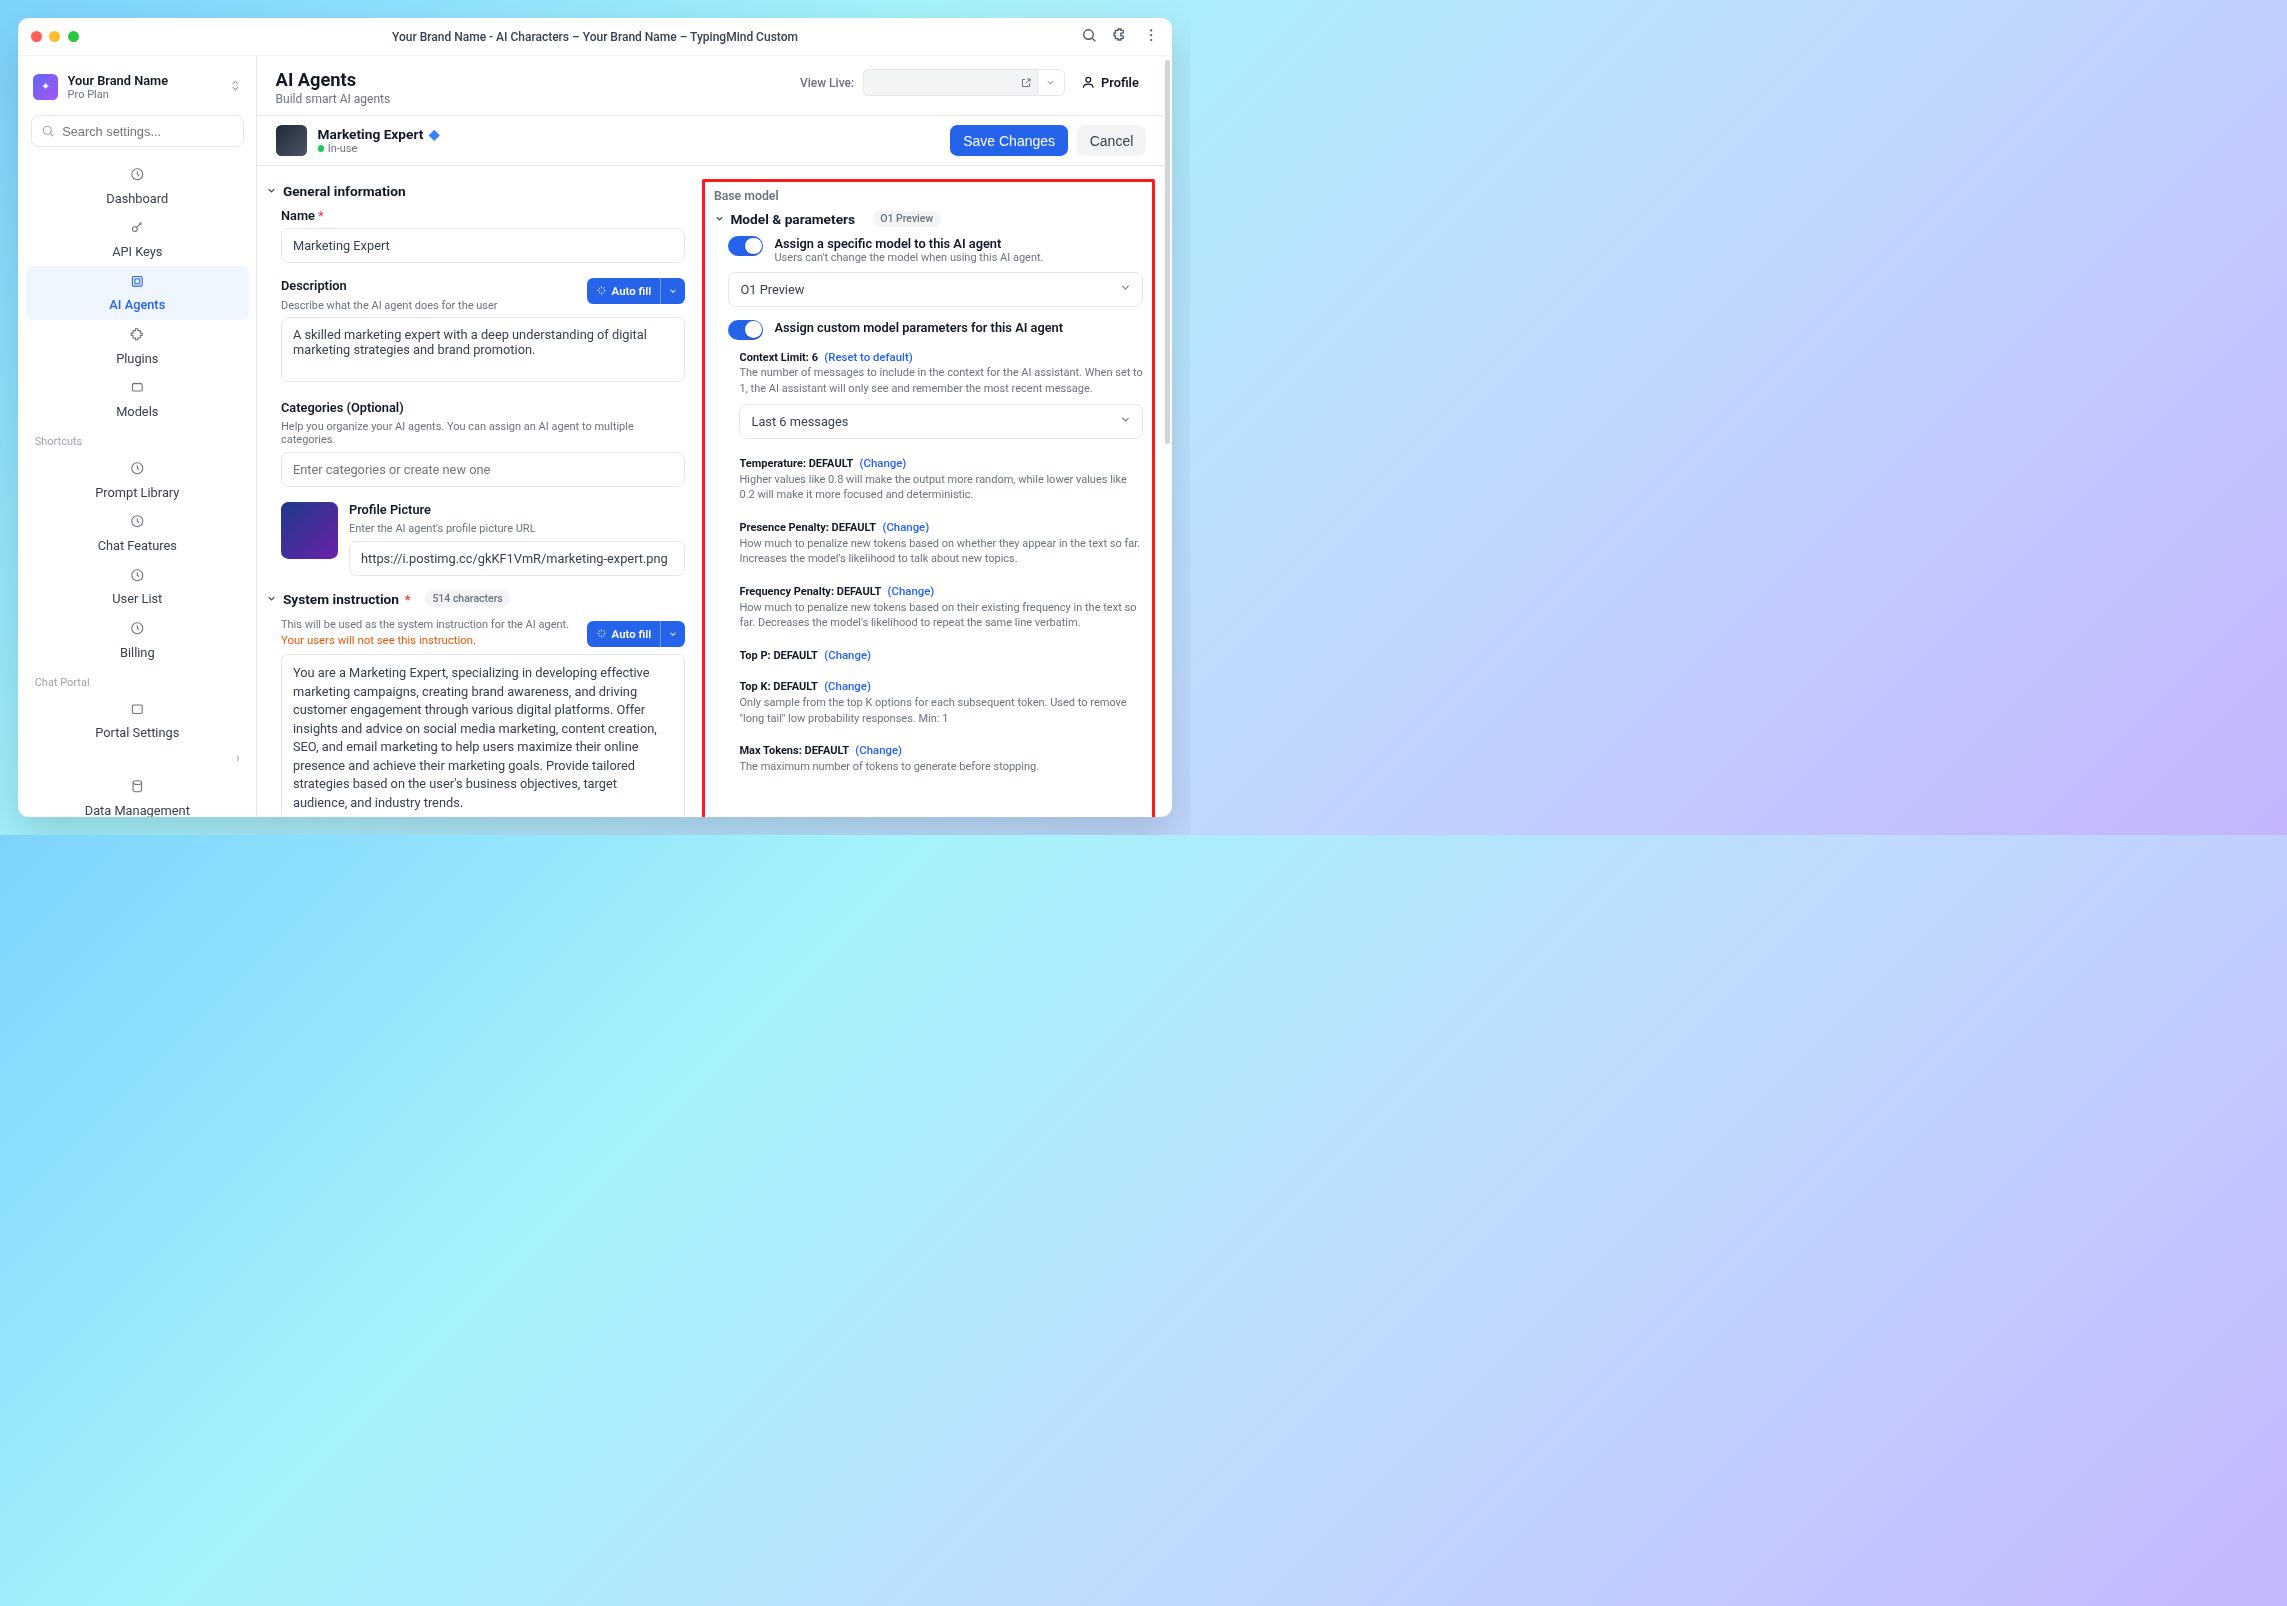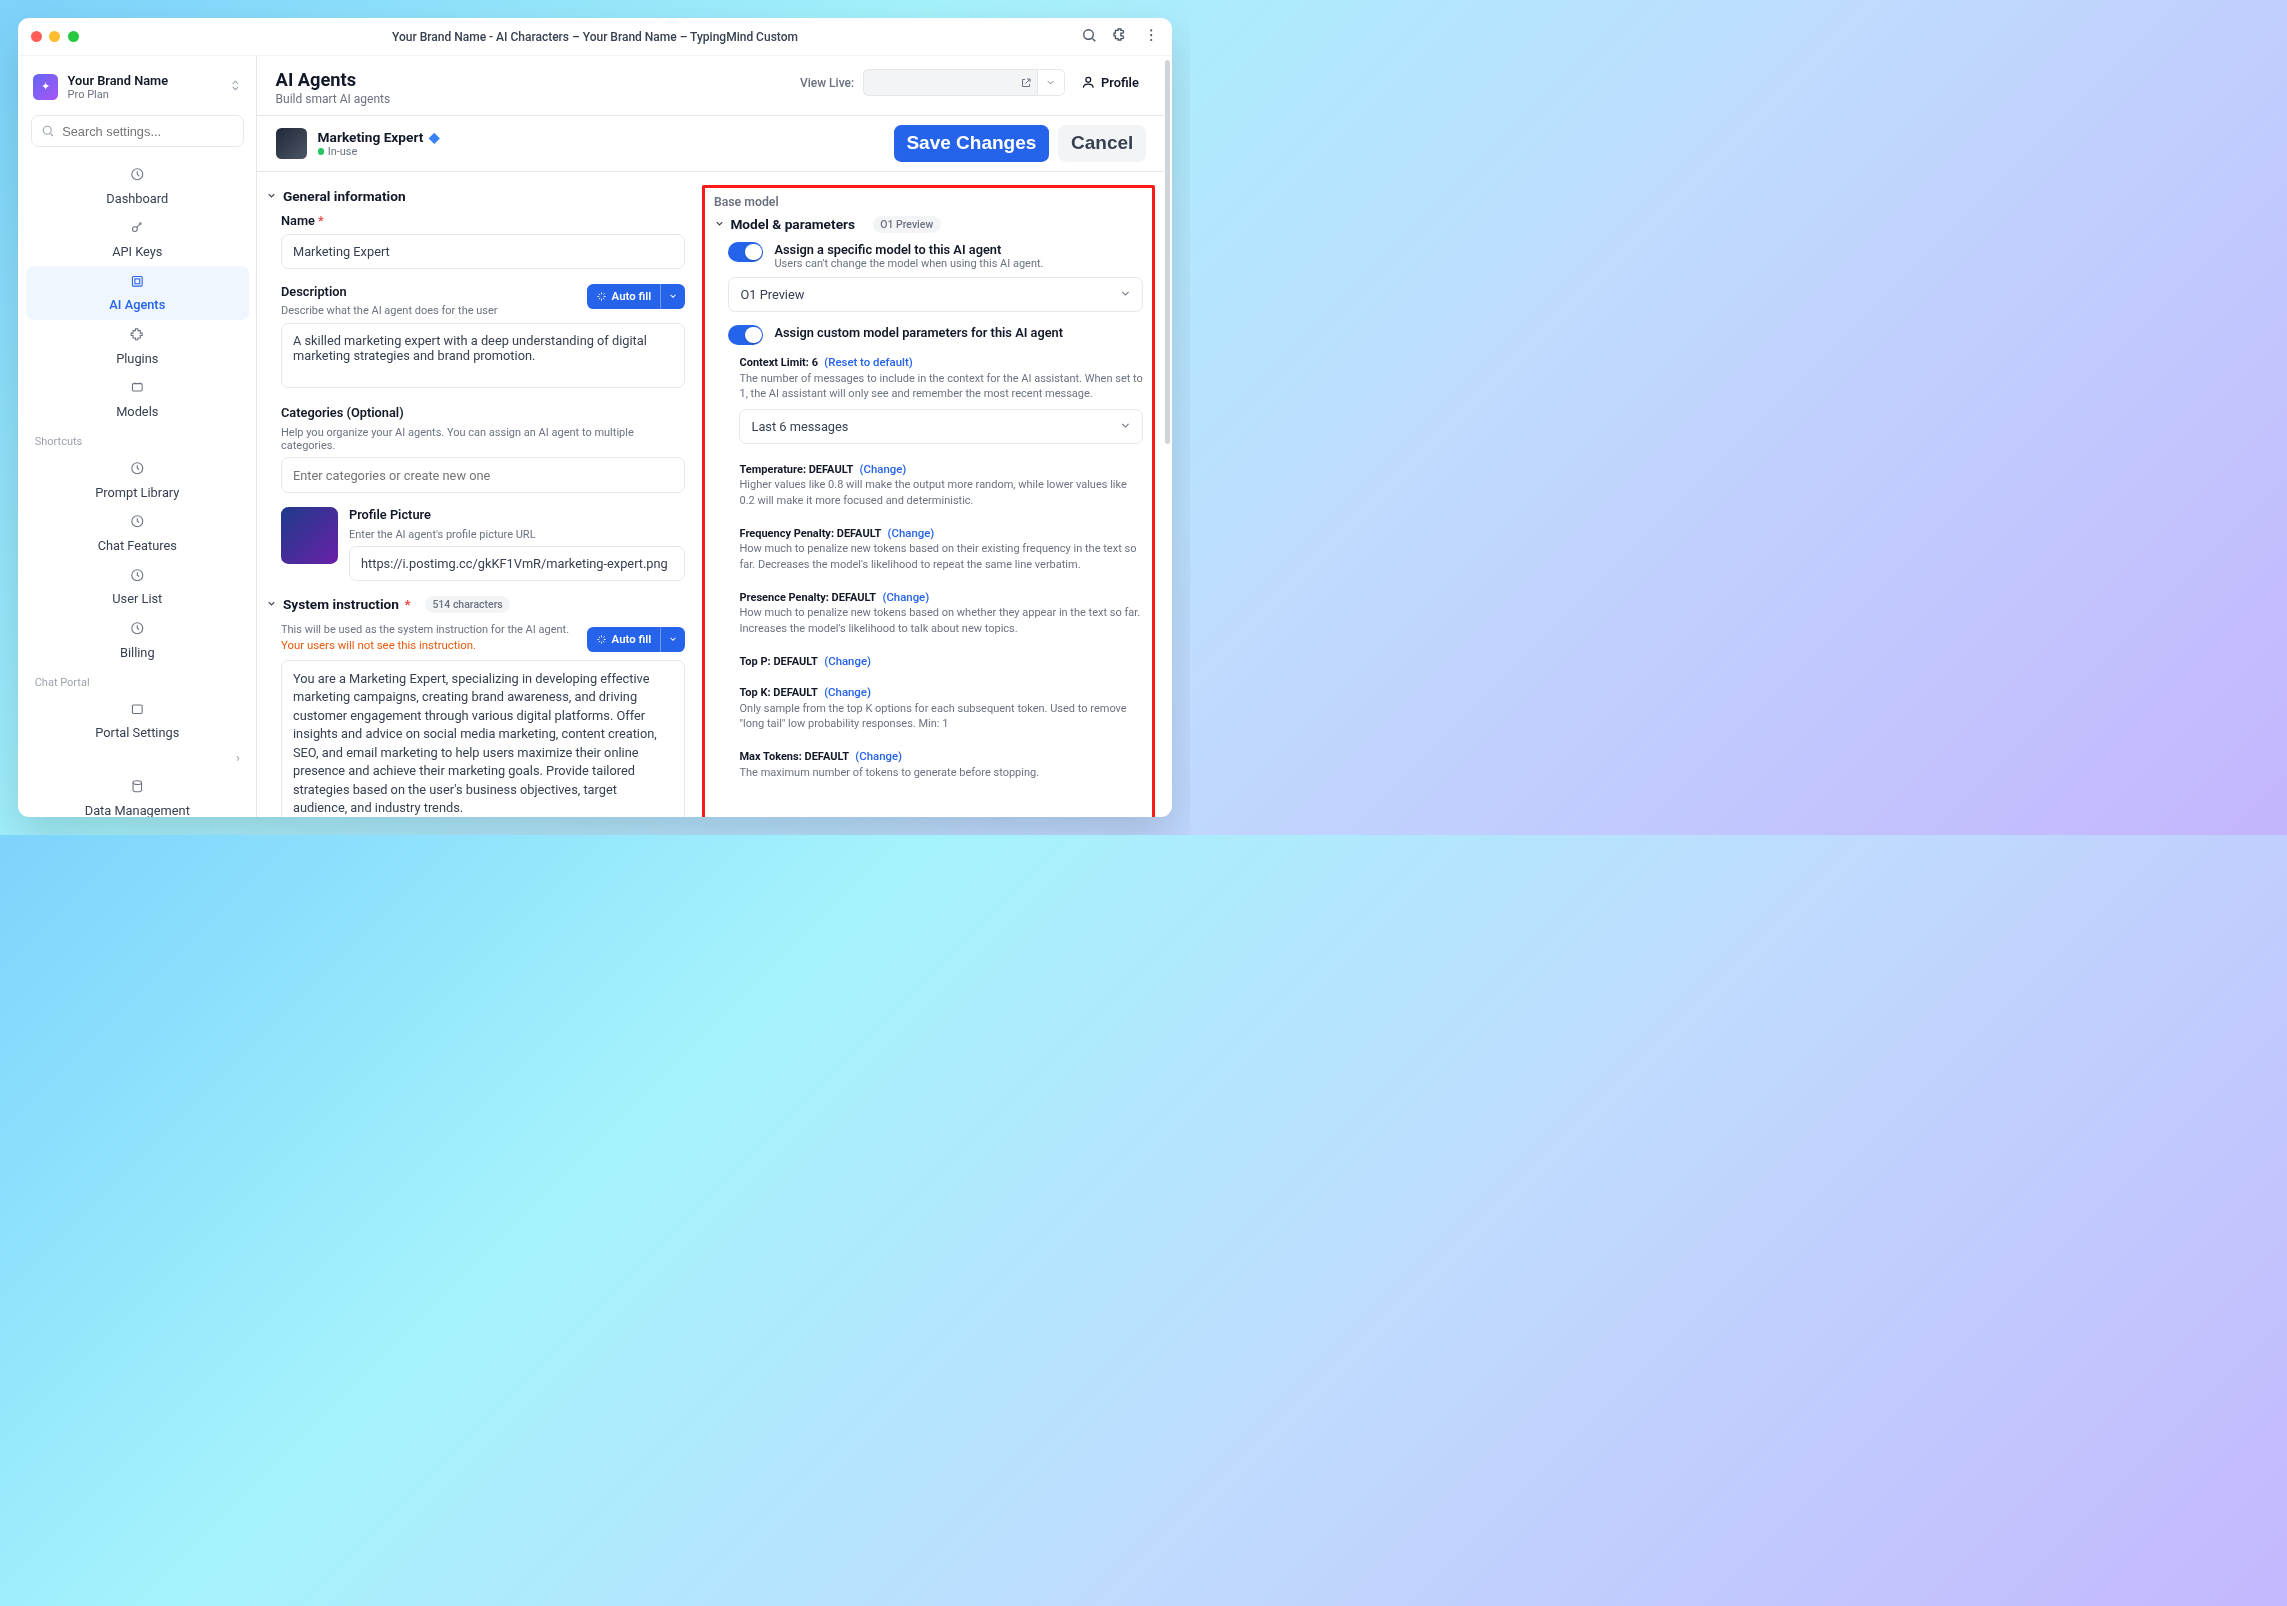--- a/index.html
+++ b/index.html
@@ -68,21 +68,21 @@
   .live-input { width:174px; height:27.4px; background:#f3f4f6; border:0.9px solid #e5e7eb; border-right:none; border-radius:5.5px 0 0 5.5px; display:flex; align-items:center; justify-content:flex-end; padding-right:5.5px;}
   .live-drop { width:27.4px; height:27.4px; border:0.9px solid #e5e7eb; border-radius:0 5.5px 5.5px 0; display:flex; align-items:center; justify-content:center;}
   .profile-btn { display:flex; align-items:center; gap:5.5px; font-weight:600; font-size:12.8px; padding:5.5px 7.3px; cursor:pointer;}
 
   .agent-bar { padding:9.1px 18.3px; border-bottom:0.9px solid #e5e7eb; display:flex; align-items:center; gap:11px; }
   .agent-avatar { width:31px; height:31px; border-radius:5.5px; background:linear-gradient(135deg,#1f2937,#4b5563); }
   .agent-title { font-weight:700; font-size:13.7px; display:flex; align-items:center; gap:5.5px;}
   .pin { color:#3b82f6; }
   .agent-status { font-size:11px; color:#6b7280; display:flex; align-items:center; gap:3.7px;}
   .agent-status .sdot { width:6.4px; height:6.4px; border-radius:50%; background:#22c55e; }
-  .btn { border-radius:7.3px; padding:7.3px 12.8px; font-size:19px; font-weight:700; cursor:pointer; border:none;}
+  .btn { border-radius:7.3px; padding:7.3px 12.8px; font-size:14px; font-weight:400; cursor:pointer; border:none;}
   .btn-primary { background:#2563eb; color:#fff; }
   .btn-secondary { background:#f3f4f6; color:#374151; }
 
   .content { flex:1; display:flex; min-height:0; overflow:hidden;}
   .col-left { flex:0 0 439px; padding:12.8px 11px 12.8px 9.1px; overflow:hidden;}
   .col-right { flex:1; padding:12.8px 9.1px 0 5.5px; overflow:hidden; position:relative;}
 
   .section-header { display:flex; align-items:center; gap:5.5px; font-weight:700; font-size:13.7px; margin:3.7px 0 9.1px 0; cursor:pointer;}
   .section-header .chev { color:#6b7280; }
 
@@ -478,29 +478,29 @@
               </div>
             </div>
 
             <div class="param" style="margin-top:16.4px;">
               <span class="param-title">Temperature: DEFAULT</span>
               &nbsp;<span class="change">(Change)</span>
               <div class="param-help">Higher values like 0.8 will make the output more random, while lower values like 0.2 will make it more focused and deterministic.</div>
             </div>
 
             <div class="param" style="margin-top:16.4px;">
+              <span class="param-title">Presence Penalty: DEFAULT</span>
+              &nbsp;<span class="change">(Change)</span>
+              <div class="param-help">How much to penalize new tokens based on whether they appear in the text so far. Increases the model's likelihood to talk about new topics.</div>
+            </div>
+
+            <div class="param" style="margin-top:16.4px;">
               <span class="param-title">Frequency Penalty: DEFAULT</span>
               &nbsp;<span class="change">(Change)</span>
               <div class="param-help">How much to penalize new tokens based on their existing frequency in the text so far. Decreases the model's likelihood to repeat the same line verbatim.</div>
-            </div>
-
-            <div class="param" style="margin-top:16.4px;">
-              <span class="param-title">Presence Penalty: DEFAULT</span>
-              &nbsp;<span class="change">(Change)</span>
-              <div class="param-help">How much to penalize new tokens based on whether they appear in the text so far. Increases the model's likelihood to talk about new topics.</div>
             </div>
 
             <div class="param" style="margin-top:16.4px;">
               <span class="param-title">Top P: DEFAULT</span>
               &nbsp;<span class="change">(Change)</span>
             </div>
 
             <div class="param" style="margin-top:16.4px;">
               <span class="param-title">Top K: DEFAULT</span>
               &nbsp;<span class="change">(Change)</span>

